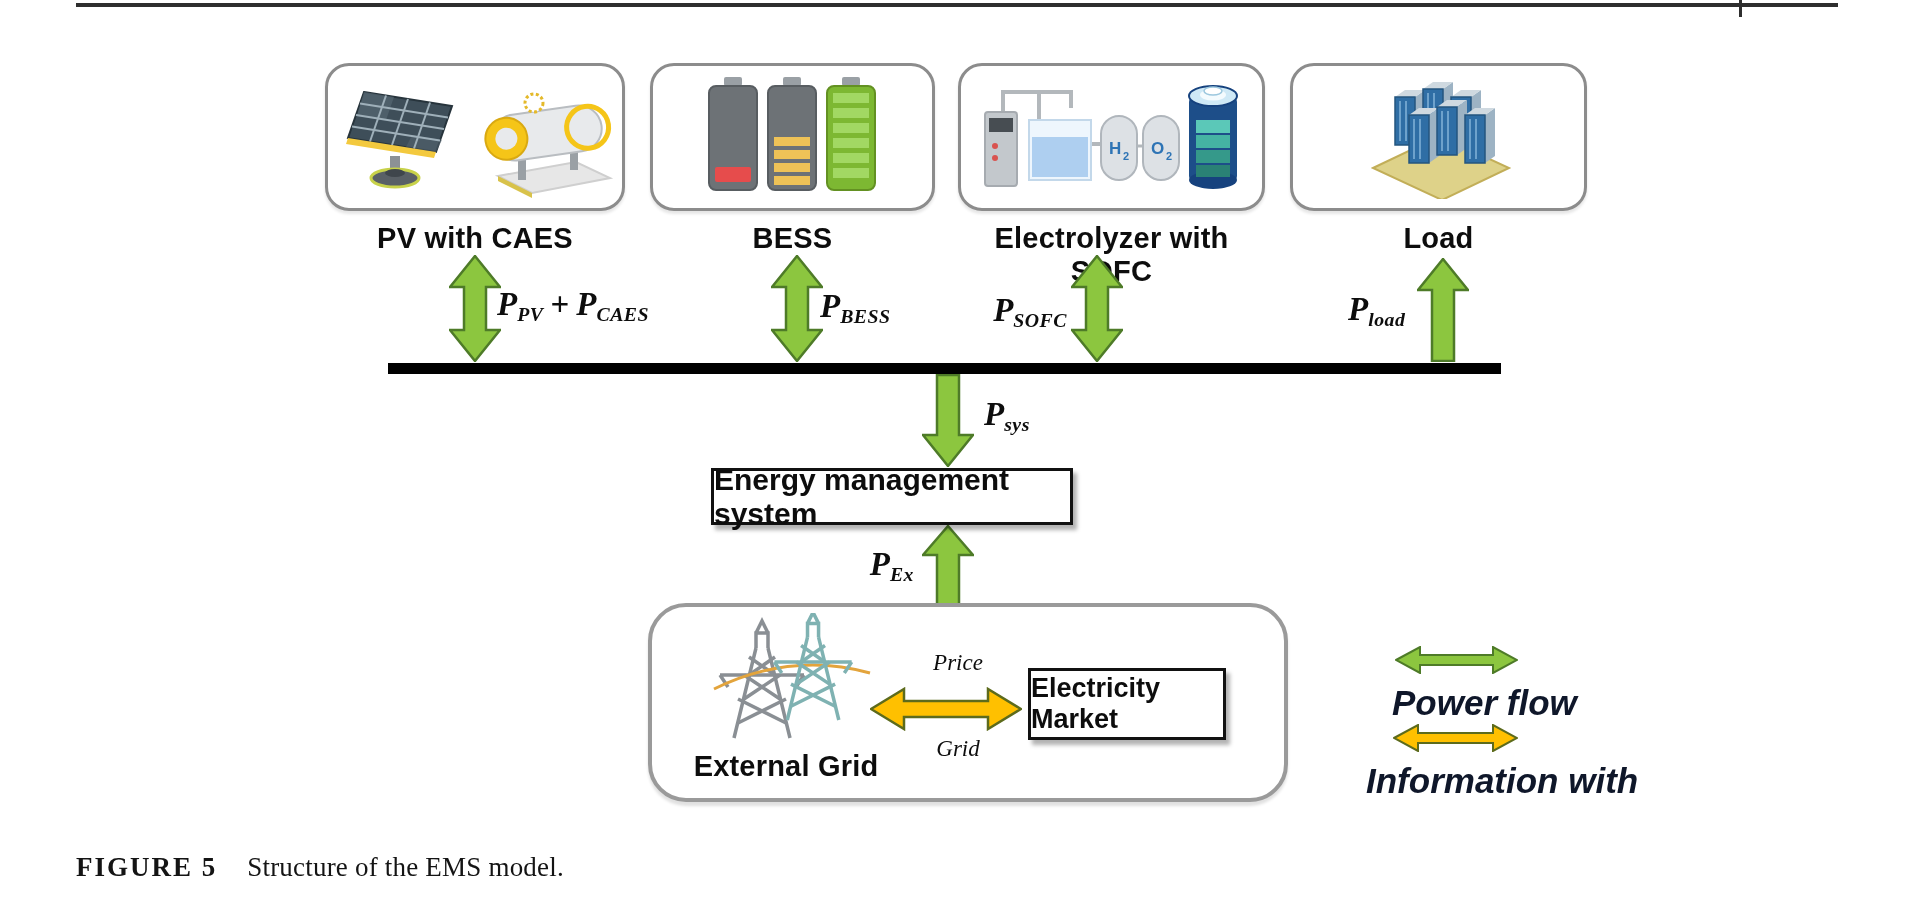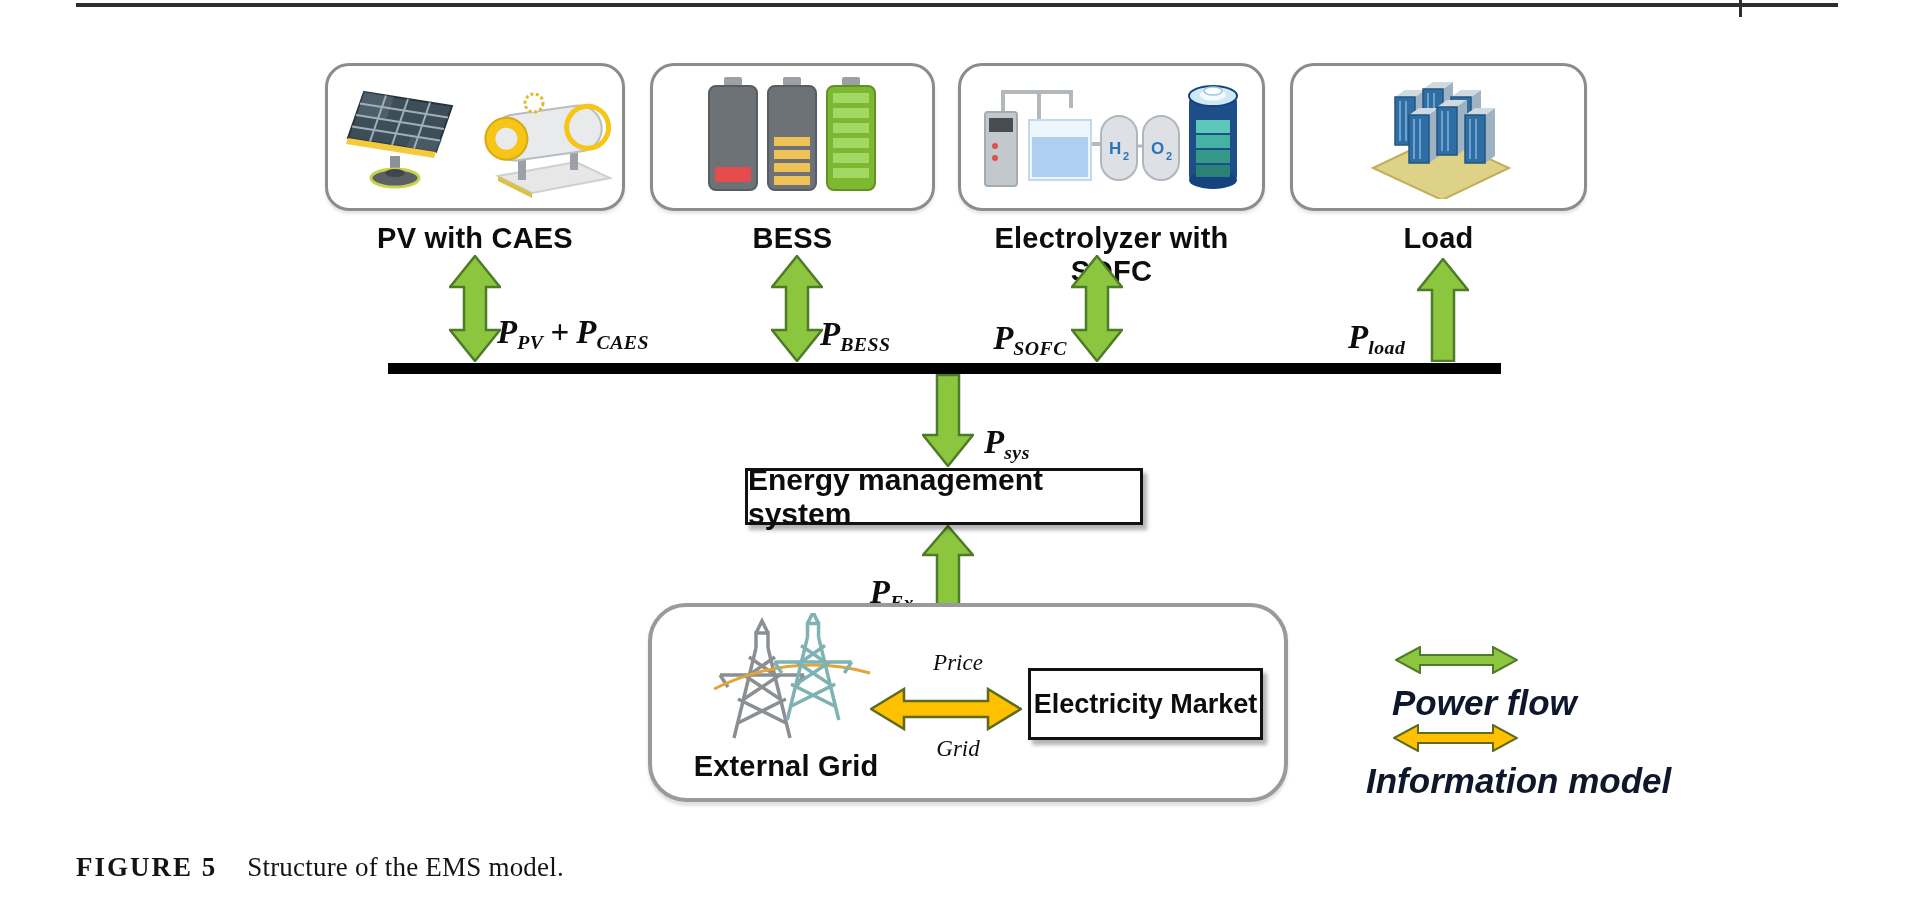--- a/index.html
+++ b/index.html
@@ -30,33 +30,33 @@
   
   .arrow svg { display:block; }
   .green-poly { fill:#8cc63f; stroke:#4e7b28; stroke-width:2.5; stroke-linejoin:miter; }
   .yellow-poly { fill:#ffc000; stroke:#5d6b1c; stroke-width:2.5; stroke-linejoin:miter; }
   .legend-green { fill:#8cc63f; stroke:#4e7b28; stroke-width:2; }
   .legend-yellow { fill:#ffc000; stroke:#5d6b1c; stroke-width:2; }
 
   
   .mlabel {
     font-family:"Liberation Serif", serif; font-style:italic; font-weight:bold;
-    font-size:33px; color:#0d0d0d; white-space:nowrap;margin-top:28px;
+    font-size:33px; color:#0d0d0d; white-space:nowrap;
   }
   .mlabel sub { font-size:0.60em; font-style:italic; font-weight:bold; vertical-align:-0.28em; letter-spacing:0.5px; }
   .mlabel .mop { font-style:normal; padding:0 7px; }
 
   
   .hard-box {
     border:3px solid #111; background:#fff; box-shadow:4px 5px 4px rgba(0,0,0,0.30);
     display:flex; align-items:center; justify-content:center;
     font-weight:bold; color:#0d0d0d;
   }
-  .ems-box { left:745px; top:468px; width:398px; height:57px; font-size:30px; }
-  .market-box { left:1028px; top:668px; width:235px; height:72px; font-size:27px; }
+  .ems-box { left:711px; top:468px; width:362px; height:57px; font-size:30px; }
+  .market-box { left:1028px; top:668px; width:198px; height:72px; font-size:27px; }
 
   
   .ext-box {
     left:648px; top:603px; width:640px; height:199px;
     border:4px solid #9a9a9a; border-radius:38px; background:#fff;
     box-shadow:0 4px 3px rgba(0,0,0,0.12);
   }
   .serif-it {
     font-family:"Liberation Serif", serif; font-style:italic;
     font-size:23px; color:#0d0d0d; text-align:center;
@@ -323,19 +323,19 @@
     <svg width="123" height="28" viewBox="0 0 123 28">
         <polygon class="legend-green" points="1,14 25,1 25,9 98,9 98,1 122,14 98,27 98,19 25,19 25,27"></polygon>
       </svg>
   </div>
   <div class="abs legend-label" style="left:1392px; top:683px;">Power flow</div>
   <div class="abs arrow" style="left:1393px; top:724px;">
     <svg width="125" height="28" viewBox="0 0 125 28">
         <polygon class="legend-yellow" points="1,14 25,1 25,9 100,9 100,1 124,14 100,27 100,19 25,19 25,27"></polygon>
       </svg>
   </div>
-  <div class="abs legend-label" style="left:1366px; top:761px;">Information model</div>
+  <div class="abs legend-label" style="left:1366px; top:761px;">Information with</div>
 
   <div class="abs caption">
     <span class="tag">FIGURE 5</span><span class="txt">Structure of the EMS model.</span>
   </div>
 
 </div>
 
 </body></html>

